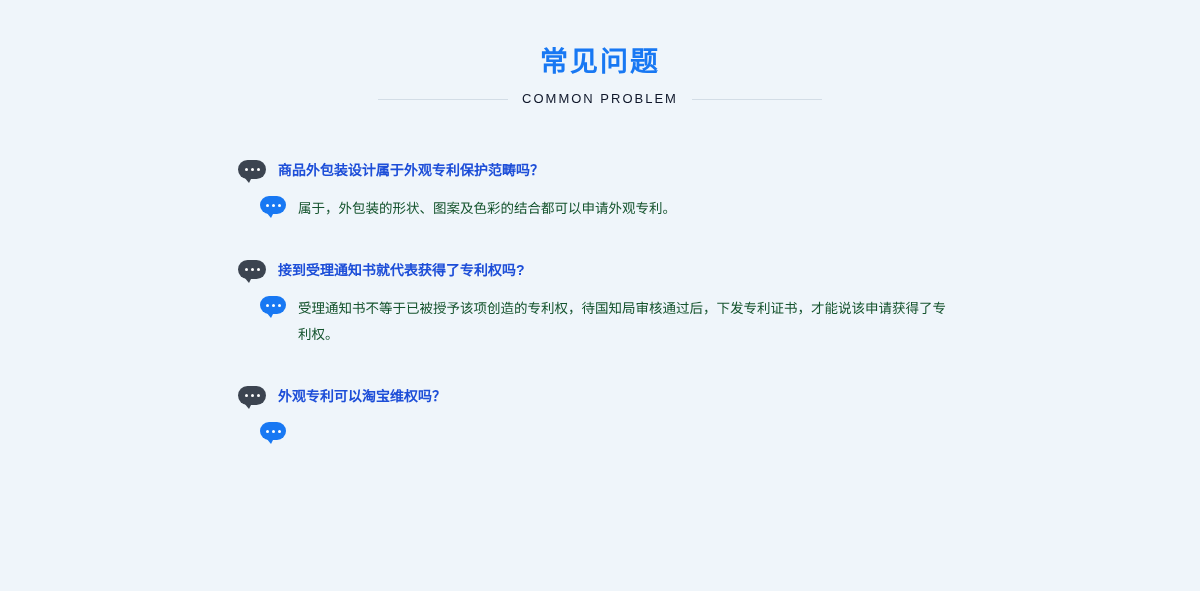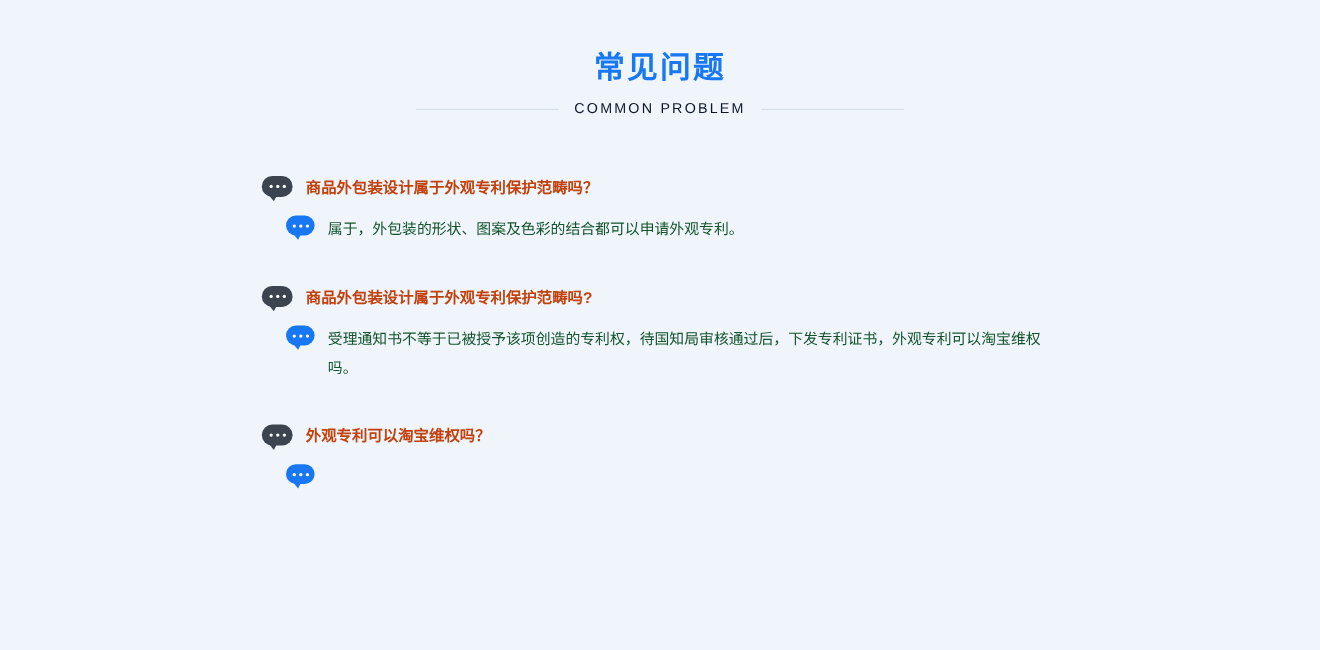--- a/index.html
+++ b/index.html
@@ -118,21 +118,21 @@
     background: #1878f3;
     color: #1878f3;
     width: 26px;
     height: 18px;
   }
 
   .q-text {
     margin-left: 12px;
     font-size: 14px;
     font-weight: bold;
-    color: #c2410c;
+    color: #1d4ed8;
     line-height: 20px;
   }
   .a-text {
     margin-left: 12px;
     font-size: 13.5px;
     color: #14532d;
     line-height: 26px;
     max-width: 650px;
   }
 </style>
@@ -177,31 +177,31 @@
 
     <div class="faq-item">
       <div class="q-row">
         <span class="bubble bubble-q">
           <span class="dots">
               <i></i>
               <i></i>
               <i></i>
             </span>
         </span>
-        <span class="q-text">商品外包装设计属于外观专利保护范畴吗?</span>
+        <span class="q-text">接到受理通知书就代表获得了专利权吗?</span>
       </div>
       <div class="a-row">
         <span class="bubble bubble-a">
           <span class="dots">
               <i></i>
               <i></i>
               <i></i>
             </span>
         </span>
-        <span class="a-text">受理通知书不等于已被授予该项创造的专利权，待国知局审核通过后，下发专利证书，外观专利可以淘宝维权吗。</span>
+        <span class="a-text">受理通知书不等于已被授予该项创造的专利权，待国知局审核通过后，下发专利证书，才能说该申请获得了专利权。</span>
       </div>
     </div>
 
     <div class="faq-item">
       <div class="q-row">
         <span class="bubble bubble-q">
           <span class="dots">
               <i></i>
               <i></i>
               <i></i>

